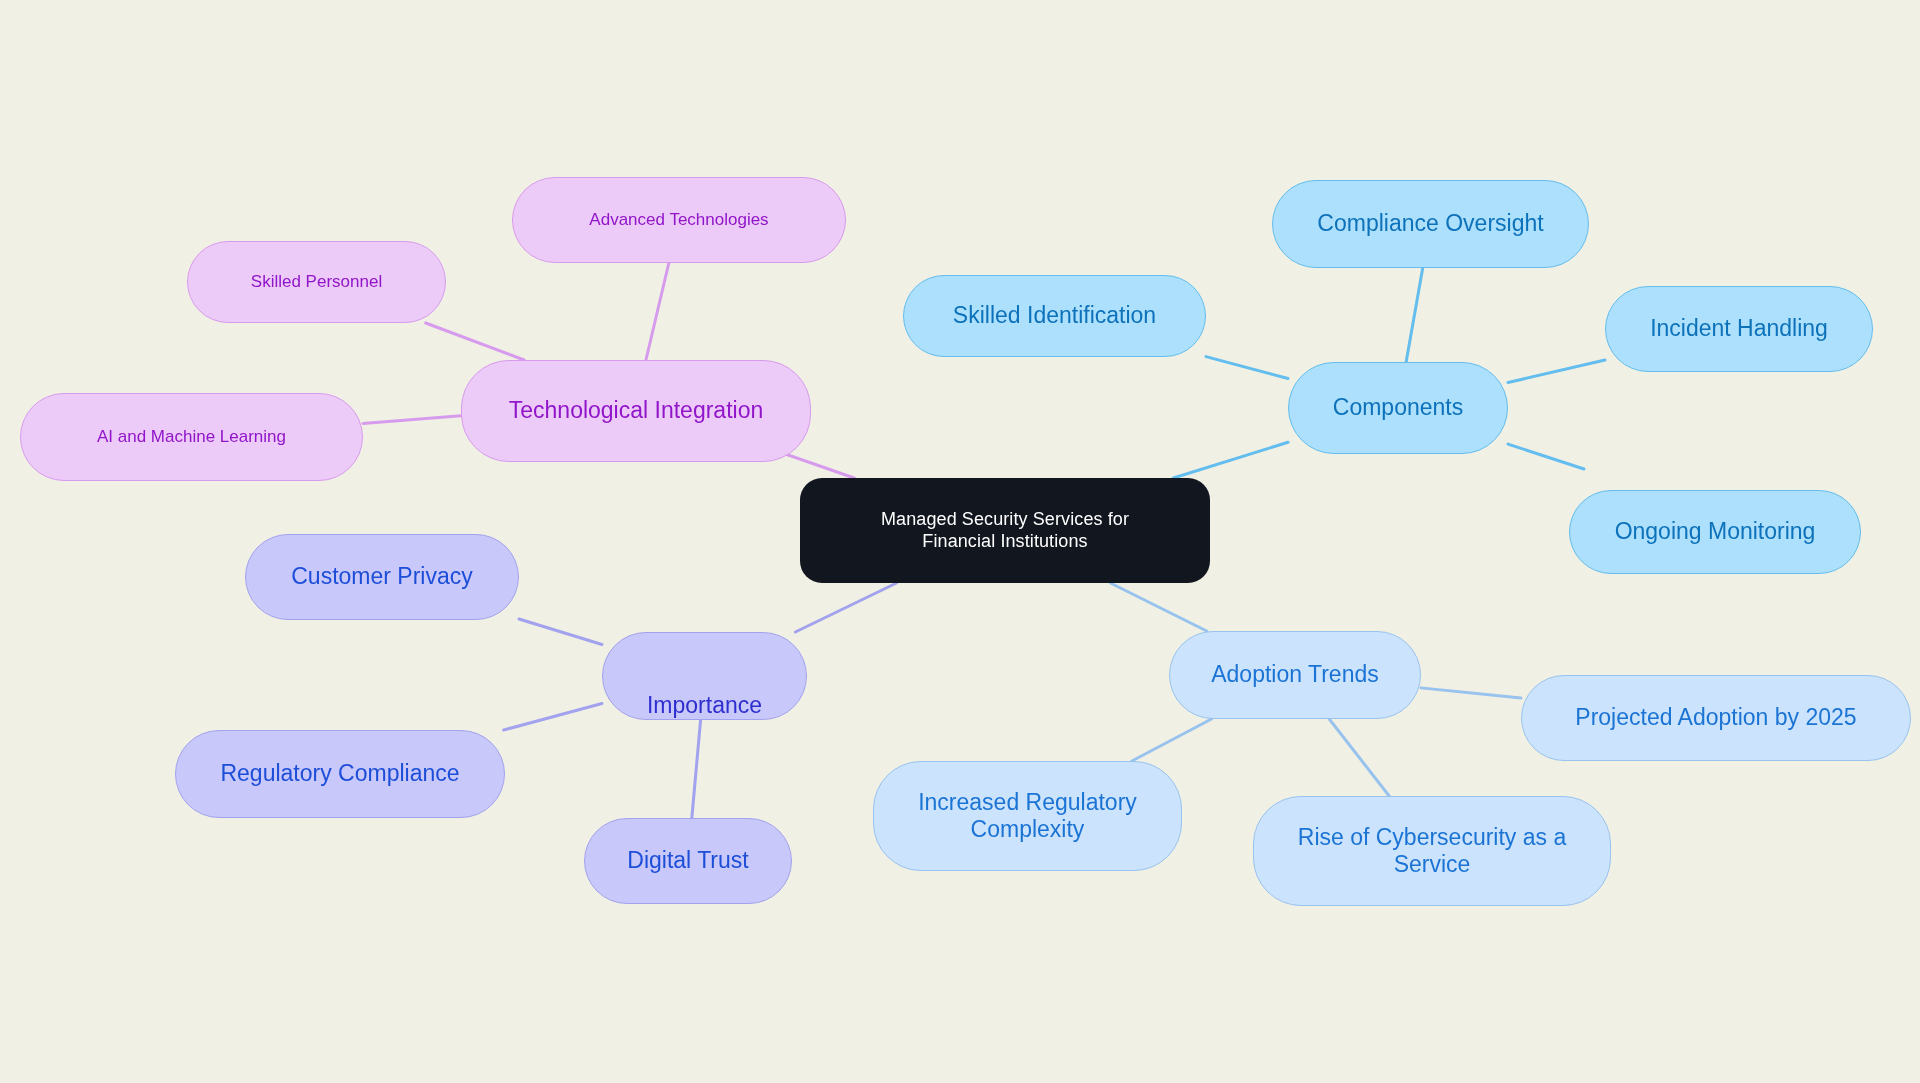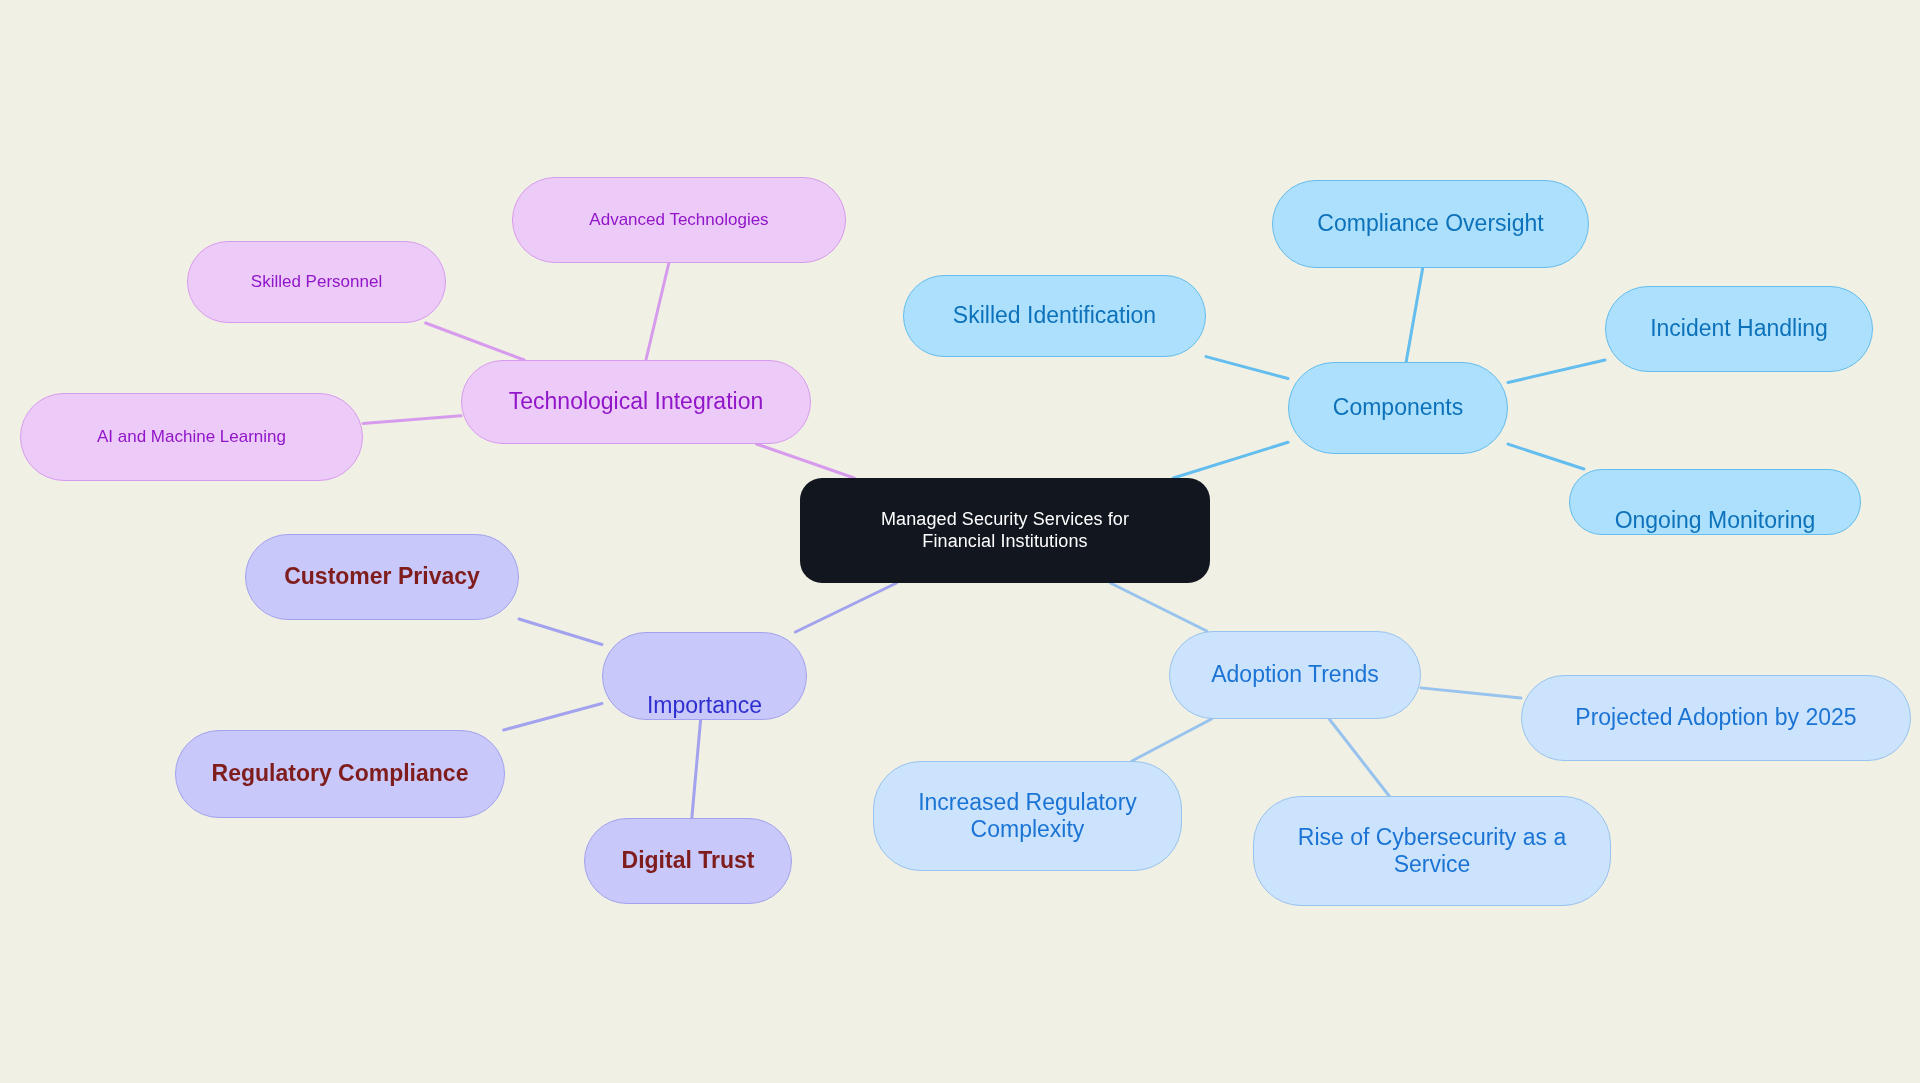--- a/index.html
+++ b/index.html
@@ -70,23 +70,22 @@
   }
   .node.branch-violet {
     background: #c8c8fb;
     border-color: #a2a2ee;
     color: #2f2fcf;
     font-size: 23px;
   }
   .node.leaf-violet {
     background: #c8c8fb;
     border-color: #a2a2ee;
-    color: #7f1d1d;
+    color: #1d4ed8;
     font-size: 23px;
-    font-weight: bold;
   }
   .node.branch-purple {
     background: #edcbf8;
     border-color: #d79bee;
     color: #9116c9;
     font-size: 23px;
   }
   .node.leaf-purple {
     background: #edcbf8;
     border-color: #d79bee;
@@ -117,29 +116,29 @@
       <line x1="524.175" y1="360" x2="425.6625" y2="323" stroke="#d79bee" stroke-width="3" stroke-linecap="round"></line>
       <line x1="461" y1="415.7795275590551" x2="363" y2="423.496062992126" stroke="#d79bee" stroke-width="3" stroke-linecap="round"></line>
     </svg>
   <div id="node-layer">
       <div class="node root" style="left: 800px; top: 478px; width: 410px; height: 105px;"><span>Managed Security Services for
 Financial Institutions</span></div>
       <div class="node branch-blue" style="left: 1288px; top: 362px; width: 220px; height: 92px;"><span>Components</span></div>
       <div class="node leaf-blue" style="left: 903px; top: 275px; width: 303px; height: 82px;"><span>Skilled Identification</span></div>
       <div class="node leaf-blue" style="left: 1272px; top: 180px; width: 317px; height: 88px;"><span>Compliance Oversight</span></div>
       <div class="node leaf-blue" style="left: 1605px; top: 286px; width: 268px; height: 86px;"><span>Incident Handling</span></div>
-      <div class="node leaf-blue" style="left: 1569px; top: 469px; width: 292px; height: 66px; align-items: flex-end;"><span>Ongoing Monitoring</span></div>
+      <div class="node leaf-blue" style="left: 1569px; top: 490px; width: 292px; height: 84px;"><span>Ongoing Monitoring</span></div>
       <div class="node branch-lightblue" style="left: 1169px; top: 631px; width: 252px; height: 88px;"><span>Adoption Trends</span></div>
       <div class="node leaf-lightblue" style="left: 1521px; top: 675px; width: 390px; height: 86px;"><span>Projected Adoption by 2025</span></div>
       <div class="node leaf-lightblue" style="left: 873px; top: 761px; width: 309px; height: 110px;"><span>Increased Regulatory
 Complexity</span></div>
       <div class="node leaf-lightblue" style="left: 1253px; top: 796px; width: 358px; height: 110px;"><span>Rise of Cybersecurity as a
 Service</span></div>
       <div class="node branch-violet" style="left: 602px; top: 632px; width: 205px; height: 88px; align-items: flex-end;"><span>Importance</span></div>
       <div class="node leaf-violet" style="left: 245px; top: 534px; width: 274px; height: 86px;"><span>Customer Privacy</span></div>
       <div class="node leaf-violet" style="left: 175px; top: 730px; width: 330px; height: 88px;"><span>Regulatory Compliance</span></div>
       <div class="node leaf-violet" style="left: 584px; top: 818px; width: 208px; height: 86px; align-items: center;"><span>Digital Trust</span></div>
-      <div class="node branch-purple" style="left: 461px; top: 360px; width: 350px; height: 84px;"><span>Technological Integration</span></div>
+      <div class="node branch-purple" style="left: 461px; top: 360px; width: 350px; height: 102px;"><span>Technological Integration</span></div>
       <div class="node leaf-purple" style="left: 512px; top: 177px; width: 334px; height: 86px;"><span>Advanced Technologies</span></div>
       <div class="node leaf-purple" style="left: 187px; top: 241px; width: 259px; height: 82px;"><span>Skilled Personnel</span></div>
       <div class="node leaf-purple" style="left: 20px; top: 393px; width: 343px; height: 88px;"><span>AI and Machine Learning</span></div>
     </div>
 </div>
 
 </body></html>

